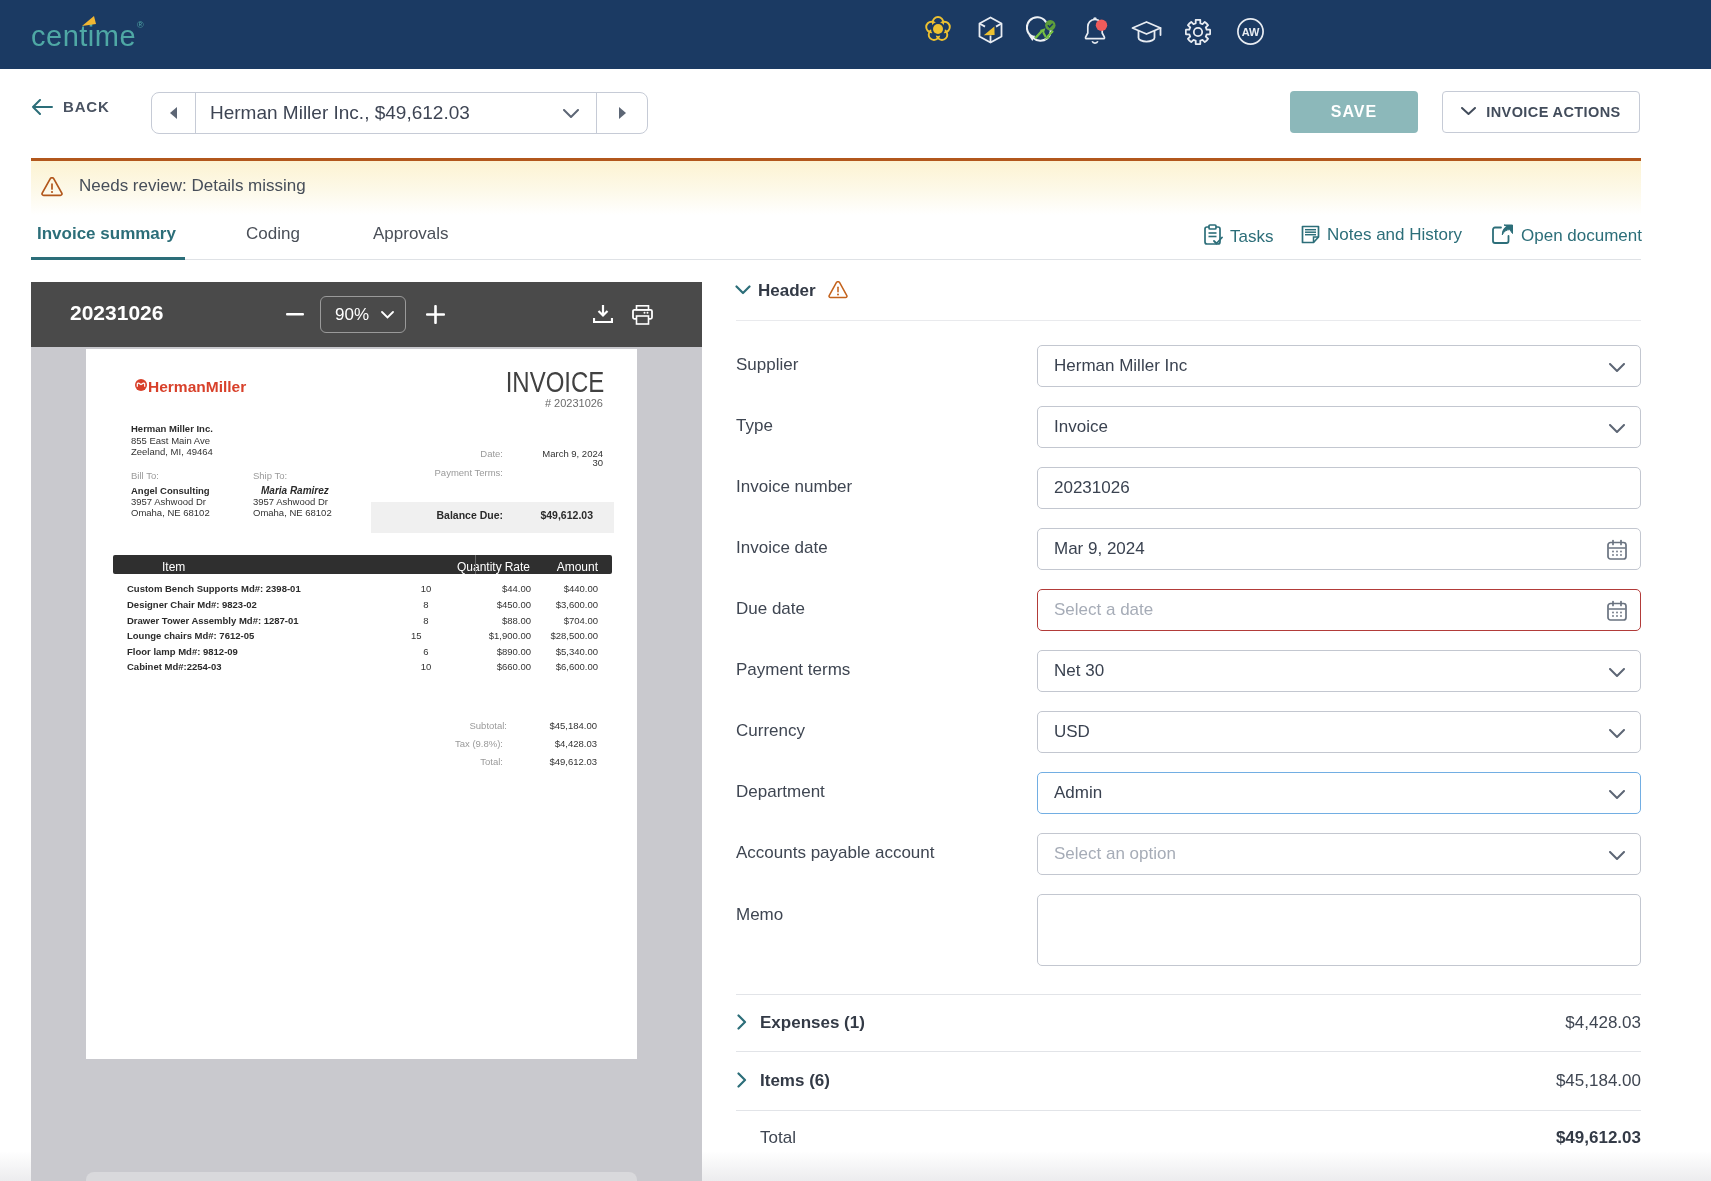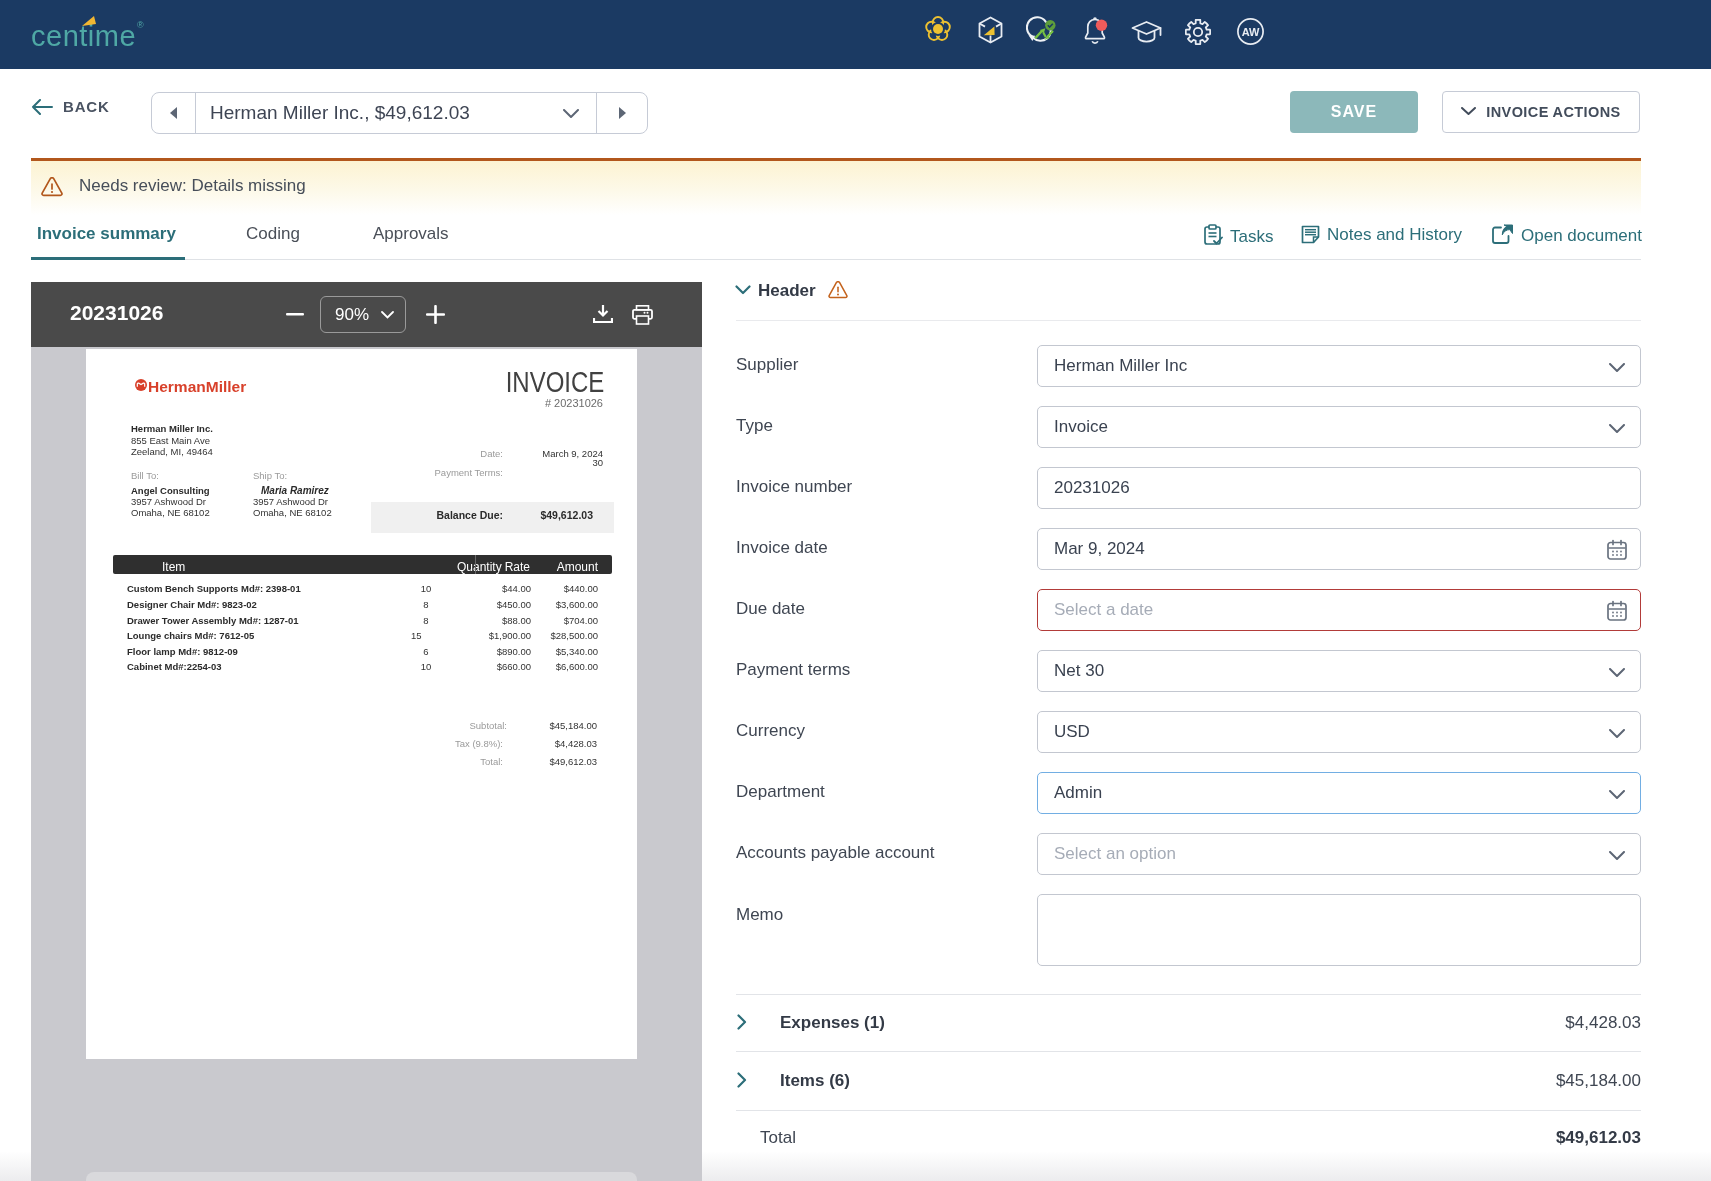--- a/index.html
+++ b/index.html
@@ -59,21 +59,21 @@
 
 
 .hdr-title { position:absolute; left:758px; top:281px; font-size:17px; font-weight:bold; color:#333a46; }
 .hdr-line { position:absolute; left:736px; top:320px; width:905px; height:1px; background:#e9eaed; }
 .flabel { position:absolute; left:736px; font-size:17px; color:#3f4652; }
 .field { position:absolute; left:1037px; width:604px; height:42px; border:1px solid #c3c7d0; border-radius:5px; background:#fff; font-size:17px; color:#3a4250; line-height:40px; padding-left:16px; }
 .field .chev { position:absolute; right:15px; top:17px; }
 .field .cal { position:absolute; right:12px; top:10px; }
 .ph { color:#a6acb7; }
 .sect-line { position:absolute; left:736px; width:905px; height:1px; background:#e2e4e8; }
-.sect-title { position:absolute; left:760px; font-size:17px; font-weight:bold; color:#333a46;margin-left:20px; }
+.sect-title { position:absolute; left:760px; font-size:17px; font-weight:bold; color:#333a46; }
 .sect-val { position:absolute; font-size:17px; color:#3f4652; width:400px; left:1241px; text-align:right; }
 .chevr { position:absolute; left:737px; }
 .botfade { position:absolute; left:0; top:1151px; width:1711px; height:30px; background:linear-gradient(to bottom, rgba(236,236,238,0) 0%, #ececee 100%); }
 </style>
 </head>
 <body>
 
 <div class="botfade"></div>
 
 <div class="topbar">

